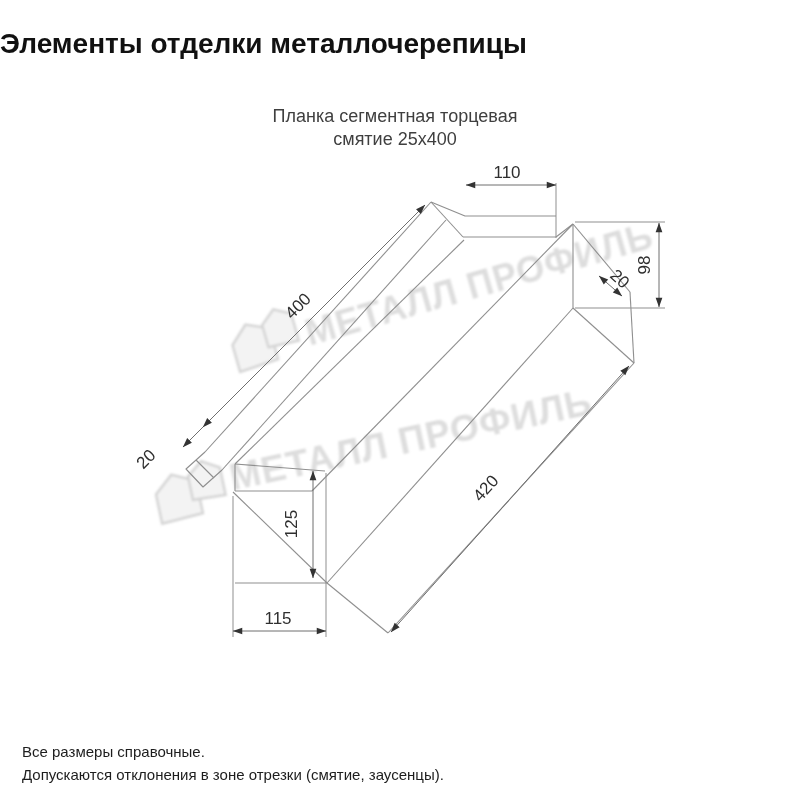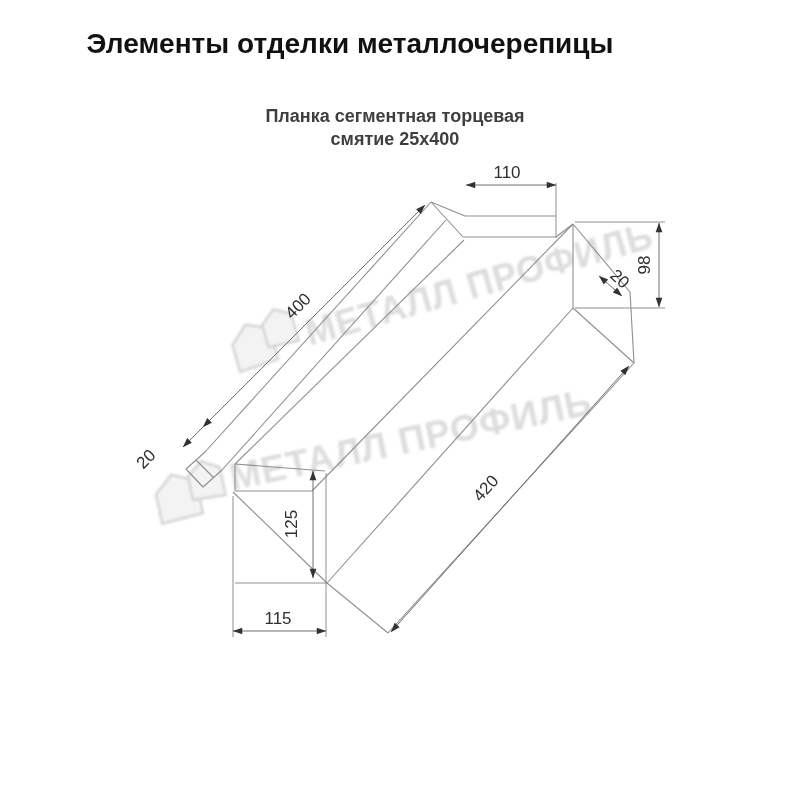--- a/index.html
+++ b/index.html
@@ -1,23 +1,23 @@
 <!DOCTYPE html>
 <html><head>
 <meta charset="utf-8">
 <style>
   html,body{margin:0;padding:0;background:#ffffff;}
   body{width:800px;height:800px;position:relative;font-family:"Liberation Sans","DejaVu Sans",sans-serif;overflow:hidden;}
   .page-title{
     position:absolute;top:28px;left:0;width:700px;
-    text-align:center;font-size:28px;font-weight:bold;color:#111111;
+    font-size:28px;font-weight:bold;color:#111111;
   }
   .product-subtitle{
     position:absolute;top:105px;left:0;width:790px;
-    text-align:center;font-size:18px;font-weight:bold;color:#3f3f3f;line-height:23px;
+    text-align:center;font-size:18px;font-weight:normal;color:#3f3f3f;line-height:23px;
   }
   .drawing-svg{position:absolute;top:0;left:0;}
   .footer-notes{
     position:absolute;left:22px;top:740px;width:760px;
     font-size:15px;color:#1d1d1d;line-height:23px;
   }
   .wm-text{
     font-size:36px;font-weight:bold;letter-spacing:1px;
     fill:#d0d0d0;opacity:0.72;
     font-family:"Liberation Sans","DejaVu Sans",sans-serif;
@@ -113,13 +113,15 @@
     <text class="dim-label" x="616" y="283" text-anchor="middle" transform="rotate(42 616 283)">20</text>
     <text class="dim-label" x="302" y="310" text-anchor="middle" transform="rotate(-45 302 310)">400</text>
     <text class="dim-label" x="150" y="463" text-anchor="middle" transform="rotate(-45 150 463)">20</text>
     <text class="dim-label" x="297" y="524" text-anchor="middle" transform="rotate(-90 297 524)">125</text>
     <text class="dim-label" x="278" y="624" text-anchor="middle">115</text>
     <text class="dim-label" x="490" y="492" text-anchor="middle" transform="rotate(-48 490 492)">420</text>
   </g>
 </svg>
 
 <div class="footer-notes">
+  <div>Все размеры справочные.</div>
+  <div>Допускаются отклонения в зоне отрезки (смятие, заусенцы).</div>
 </div>
 
 </body></html>

